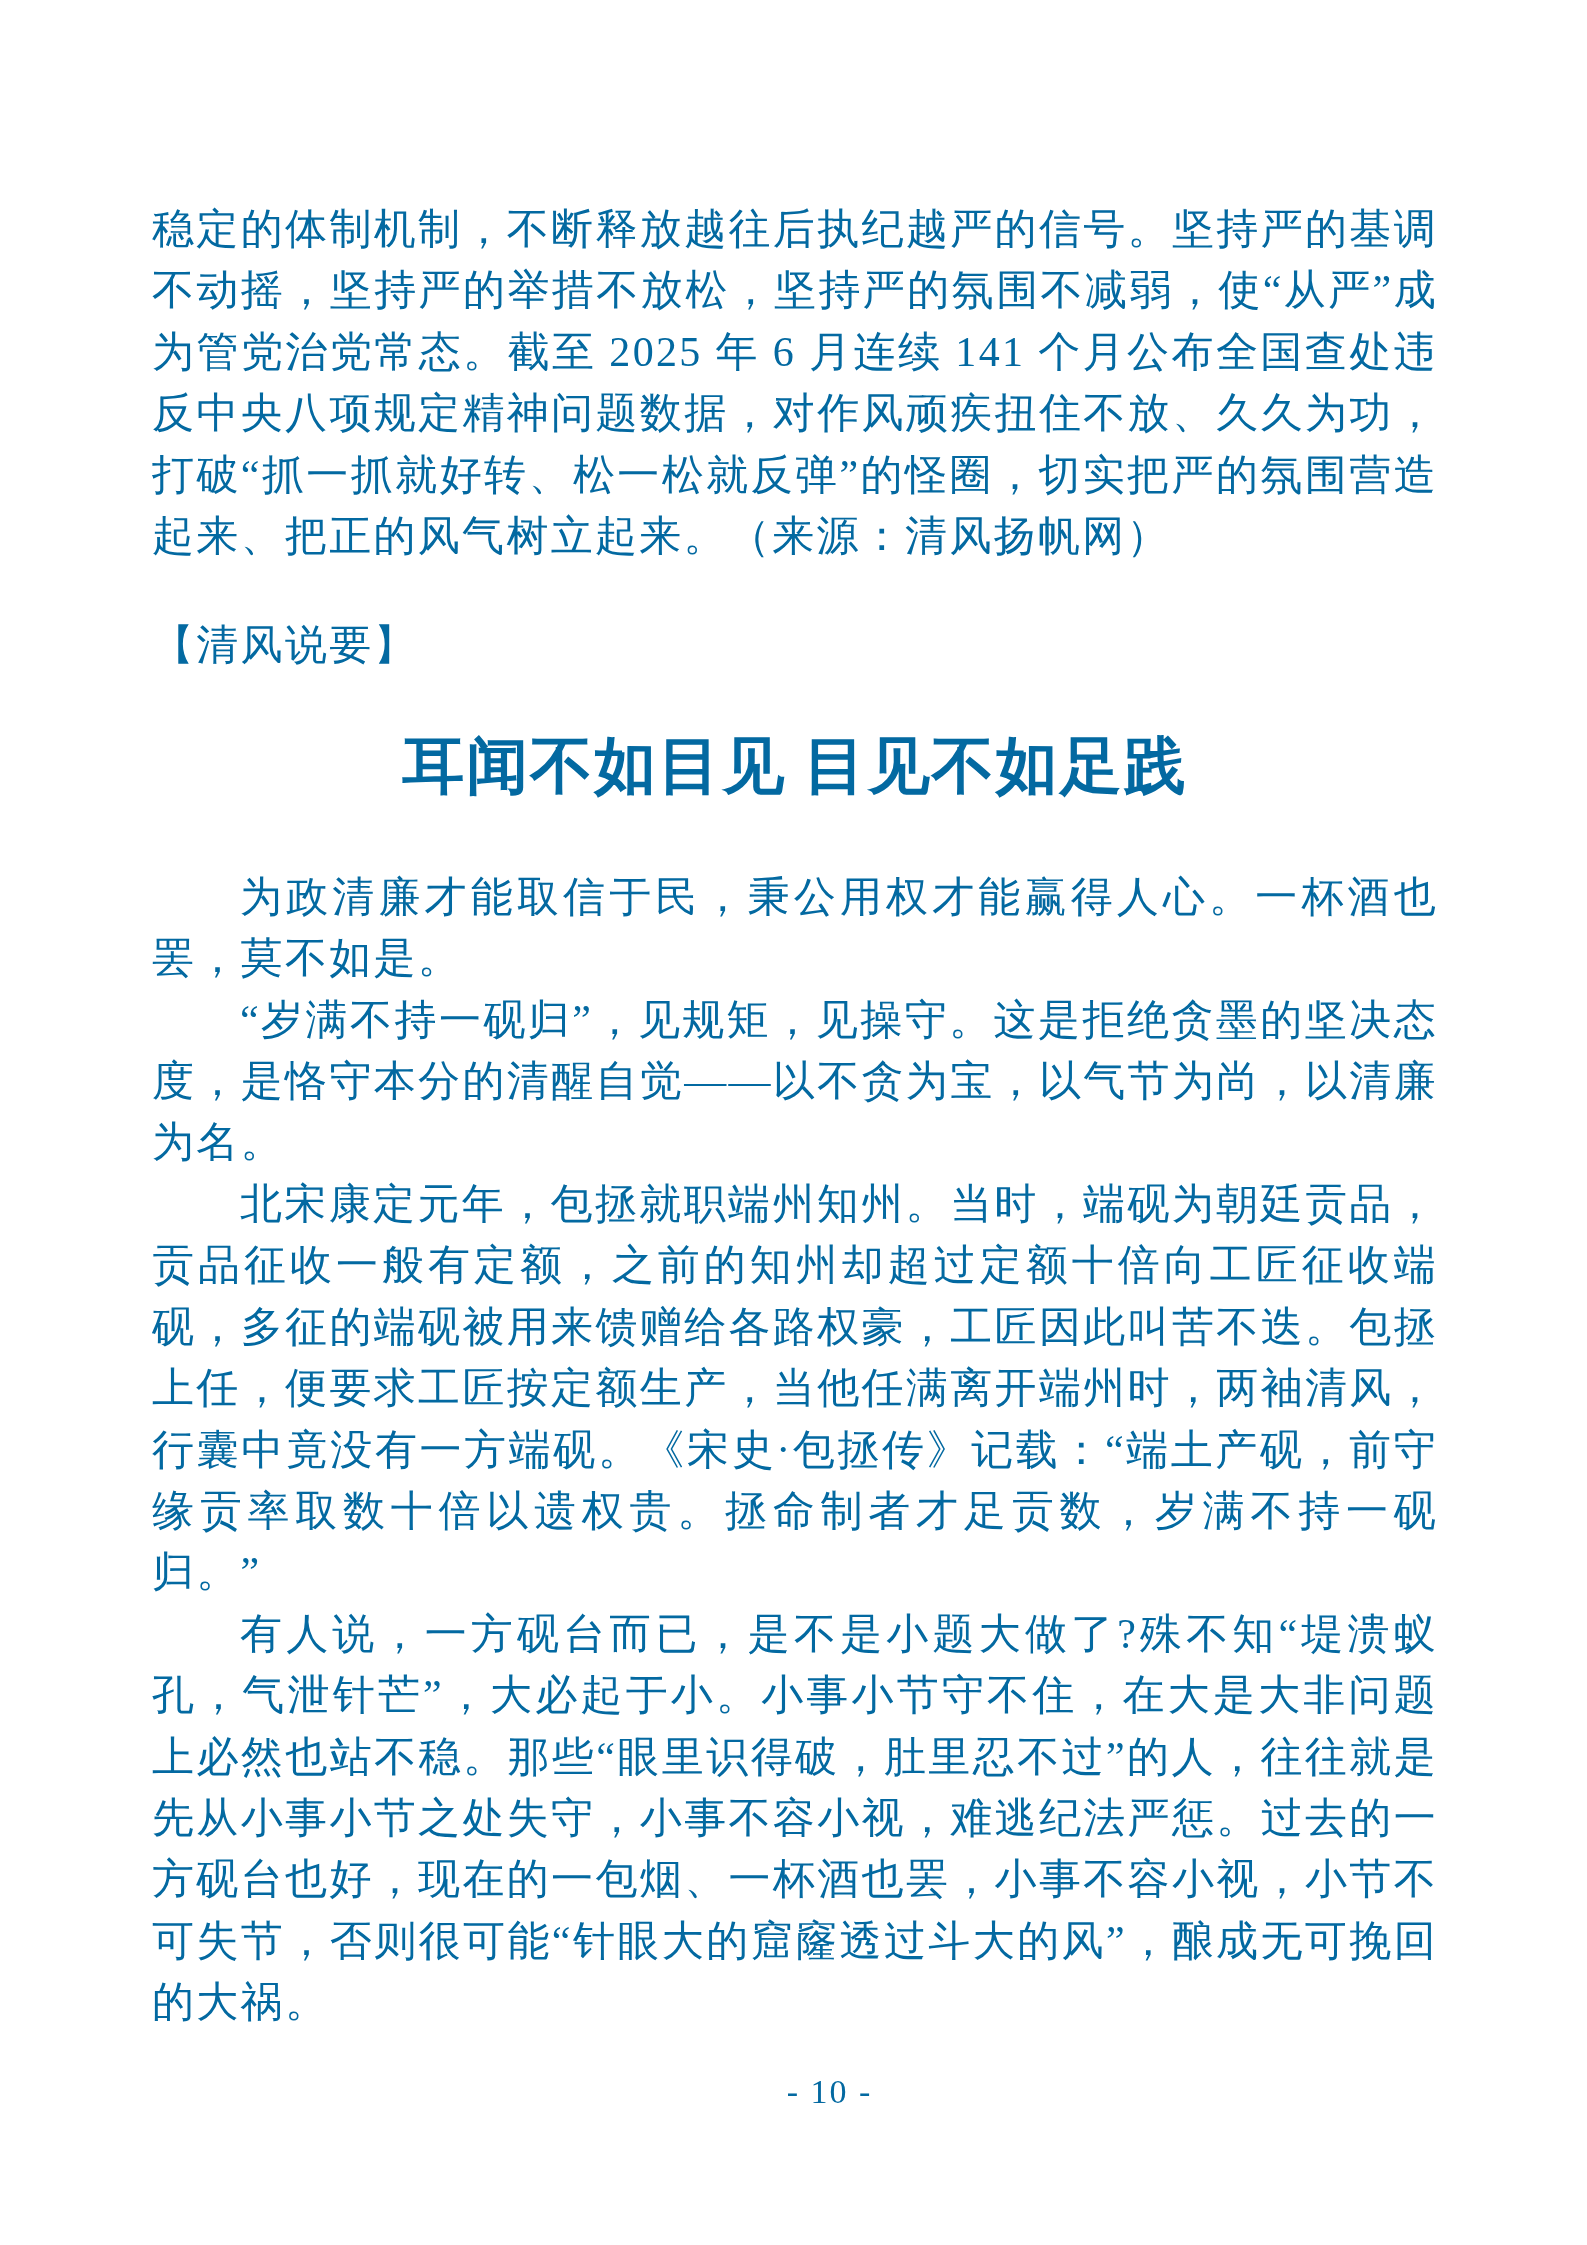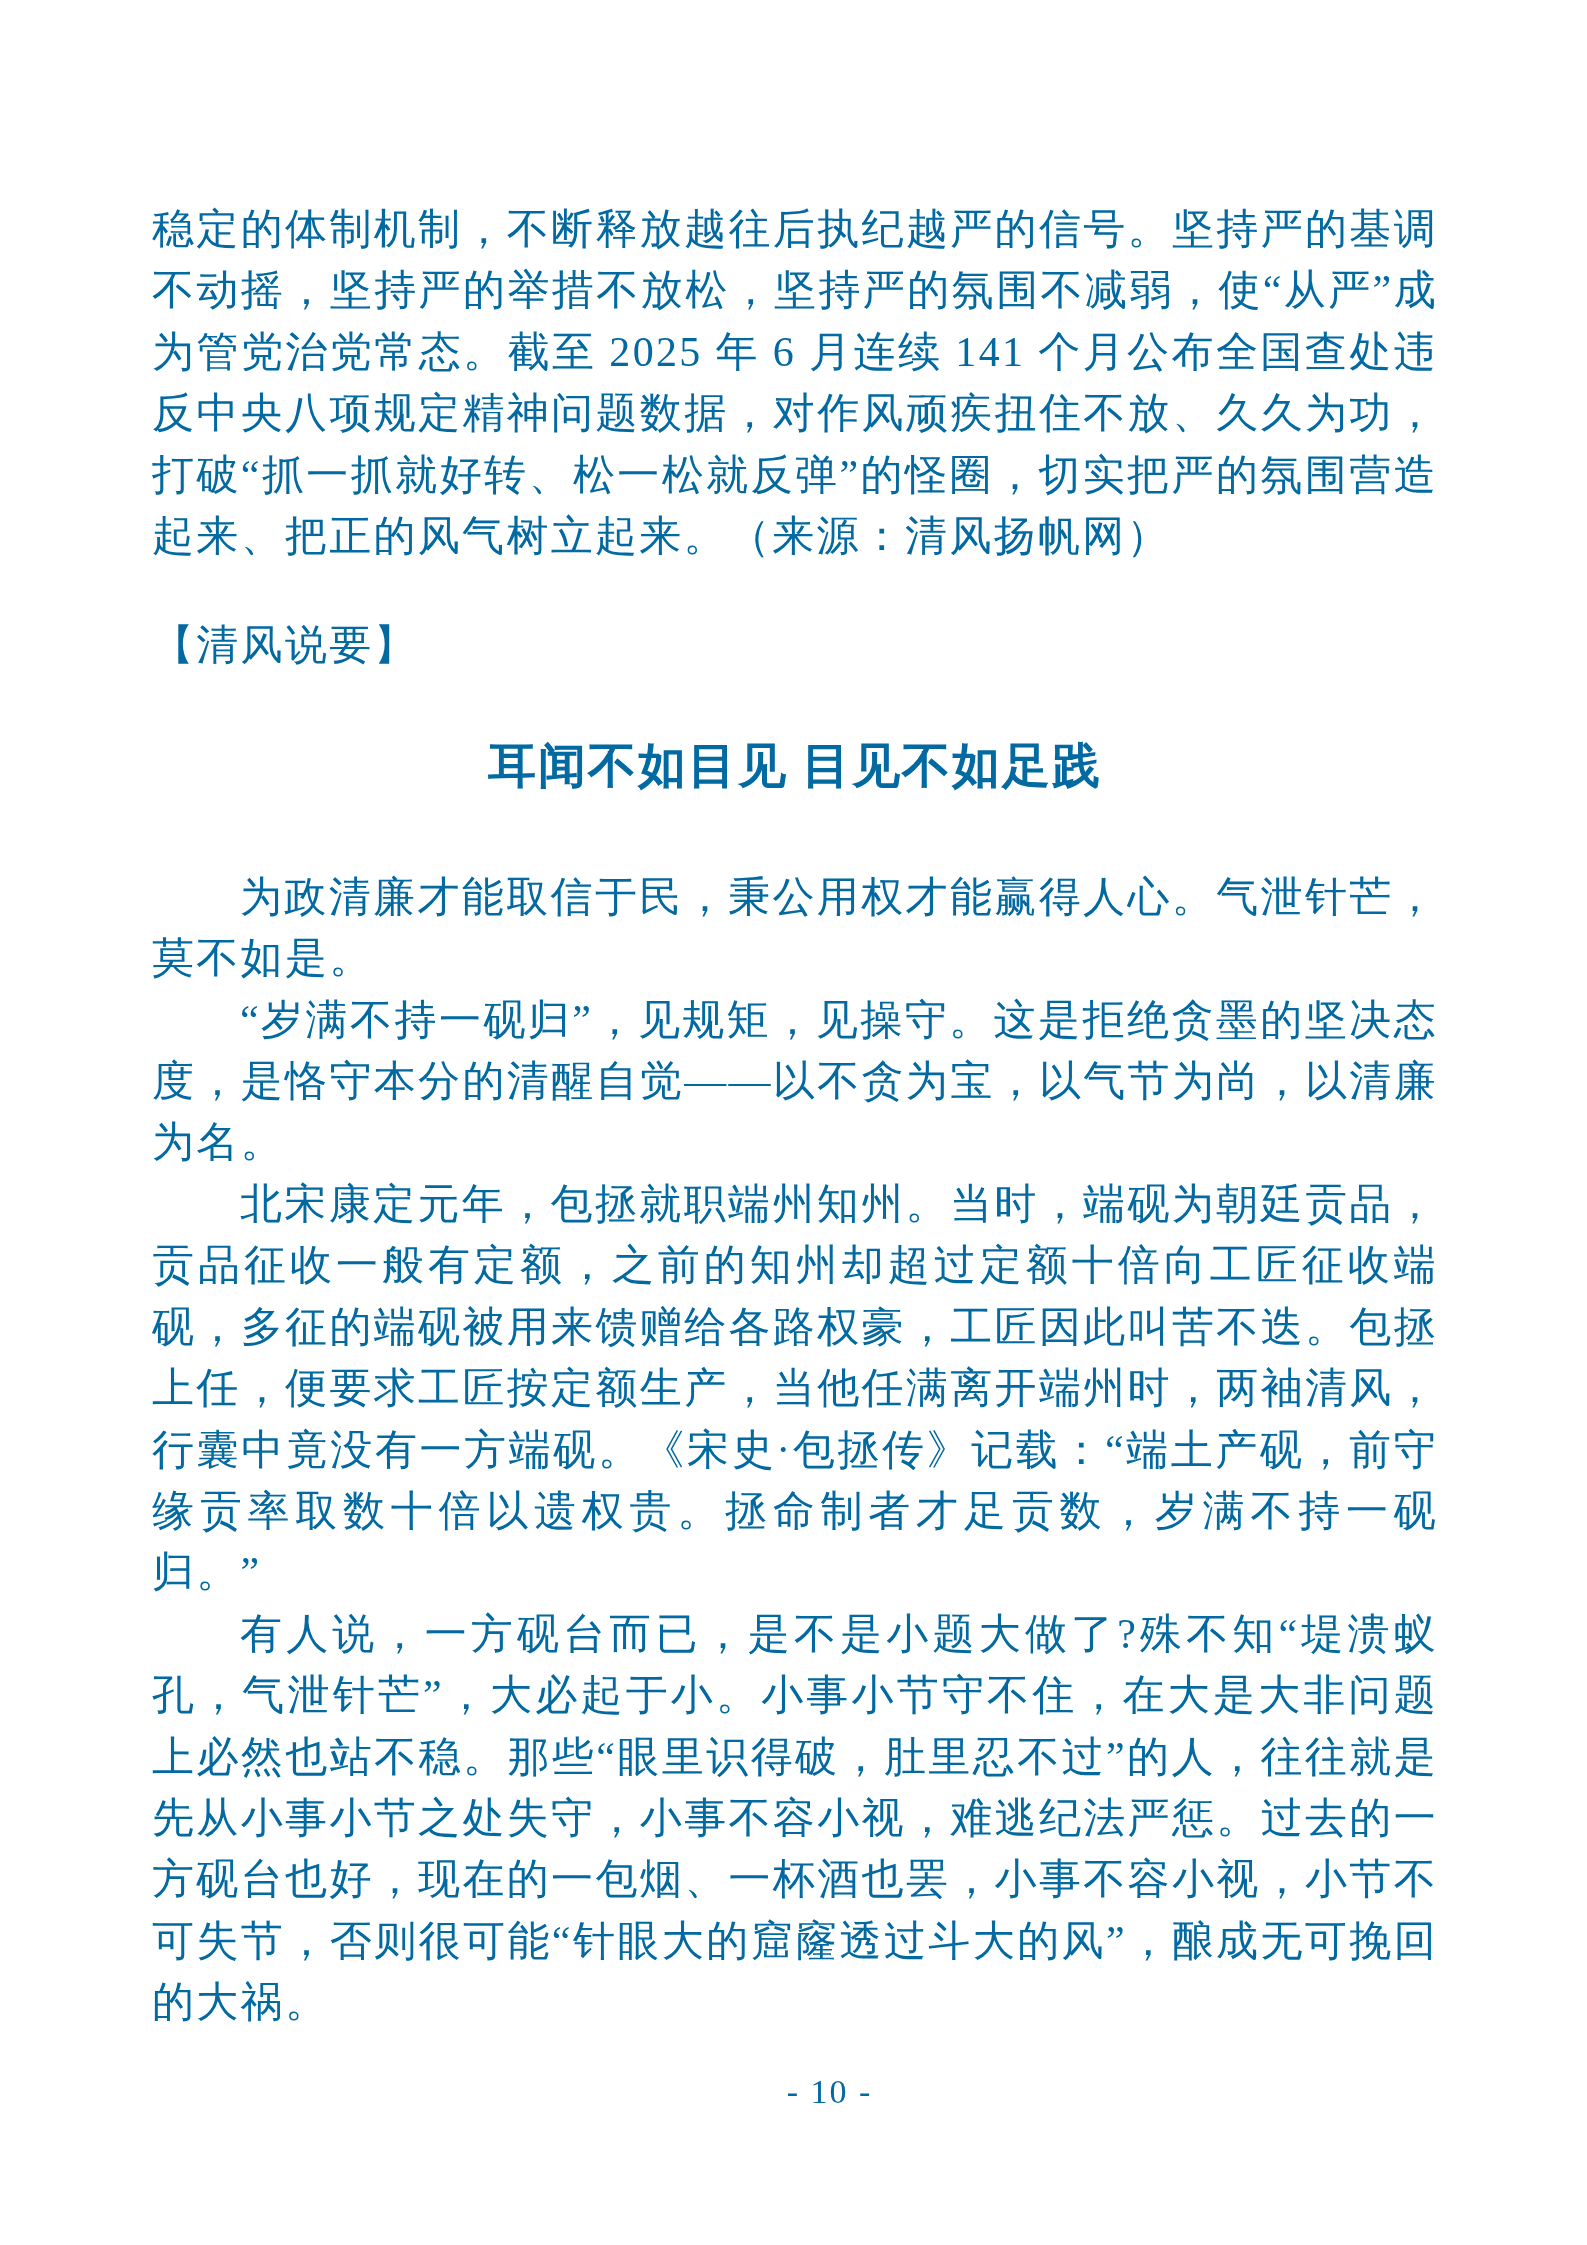--- a/index.html
+++ b/index.html
@@ -33,21 +33,21 @@
   }
   p.continuation {
     text-indent: 0;
   }
   p.section-header {
     margin-top: 48px;
     text-align: left;
   }
   h1.article-title {
     margin: 58px 0 0 0;
-    font-size: 48px;
+    font-size: 62px;
     line-height: 62px;
     font-weight: bold;
     text-align: center;
     letter-spacing: 2px;
   }
   p.body-para {
     text-indent: 88px;
   }
   p.body-para.first {
     margin-top: 70px;
@@ -68,21 +68,21 @@
 <body>
 
 <div class="page">
   <div class="content">
     <p class="continuation">稳定的体制机制，不断释放越往后执纪越严的信号。坚持严的基调不动摇，坚持严的举措不放松，坚持严的氛围不减弱，使“从严”成为管党治党常态。截至 2025 年 6 月连续 141 个月公布全国查处违反中央八项规定精神问题数据，对作风顽疾扭住不放、久久为功，打破“抓一抓就好转、松一松就反弹”的怪圈，切实把严的氛围营造起来、把正的风气树立起来。（来源：清风扬帆网）</p>
 
     <p class="section-header">【清风说要】</p>
 
     <h1 class="article-title">耳闻不如目见 目见不如足践</h1>
 
-    <p class="body-para first">为政清廉才能取信于民，秉公用权才能赢得人心。气泄针芒，莫不如是。</p>
+    <p class="body-para first">为政清廉才能取信于民，秉公用权才能赢得人心。一杯酒也罢，莫不如是。</p>
 
     <p class="body-para">“岁满不持一砚归”，见规矩，见操守。这是拒绝贪墨的坚决态度，是恪守本分的清醒自觉——以不贪为宝，以气节为尚，以清廉为名。</p>
 
     <p class="body-para">北宋康定元年，包拯就职端州知州。当时，端砚为朝廷贡品，贡品征收一般有定额，之前的知州却超过定额十倍向工匠征收端砚，多征的端砚被用来馈赠给各路权豪，工匠因此叫苦不迭。包拯上任，便要求工匠按定额生产，当他任满离开端州时，两袖清风，行囊中竟没有一方端砚。《宋史·包拯传》记载：“端土产砚，前守缘贡率取数十倍以遗权贵。拯命制者才足贡数，岁满不持一砚归。”</p>
 
     <p class="body-para">有人说，一方砚台而已，是不是小题大做了?殊不知“堤溃蚁孔，气泄针芒”，大必起于小。小事小节守不住，在大是大非问题上必然也站不稳。那些“眼里识得破，肚里忍不过”的人，往往就是先从小事小节之处失守，小事不容小视，难逃纪法严惩。过去的一方砚台也好，现在的一包烟、一杯酒也罢，小事不容小视，小节不可失节，否则很可能“针眼大的窟窿透过斗大的风”，酿成无可挽回的大祸。</p>
   </div>
 
   <div class="page-footer">- 10 -</div>
 </div>

